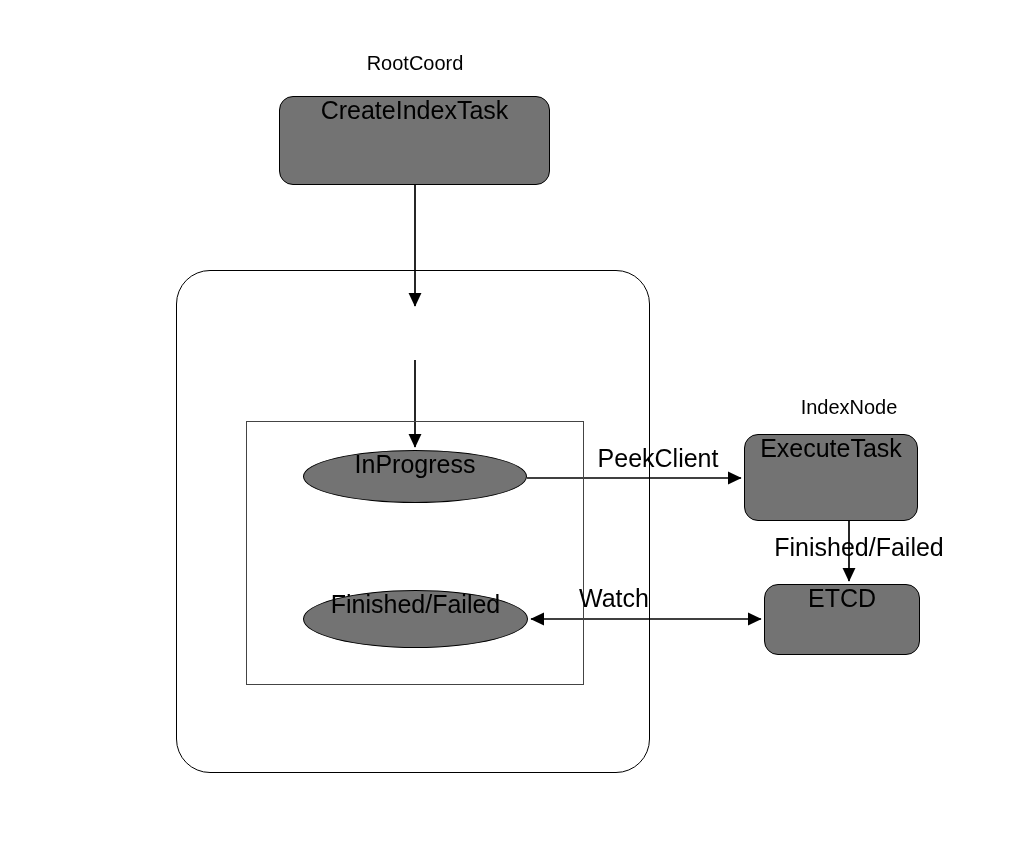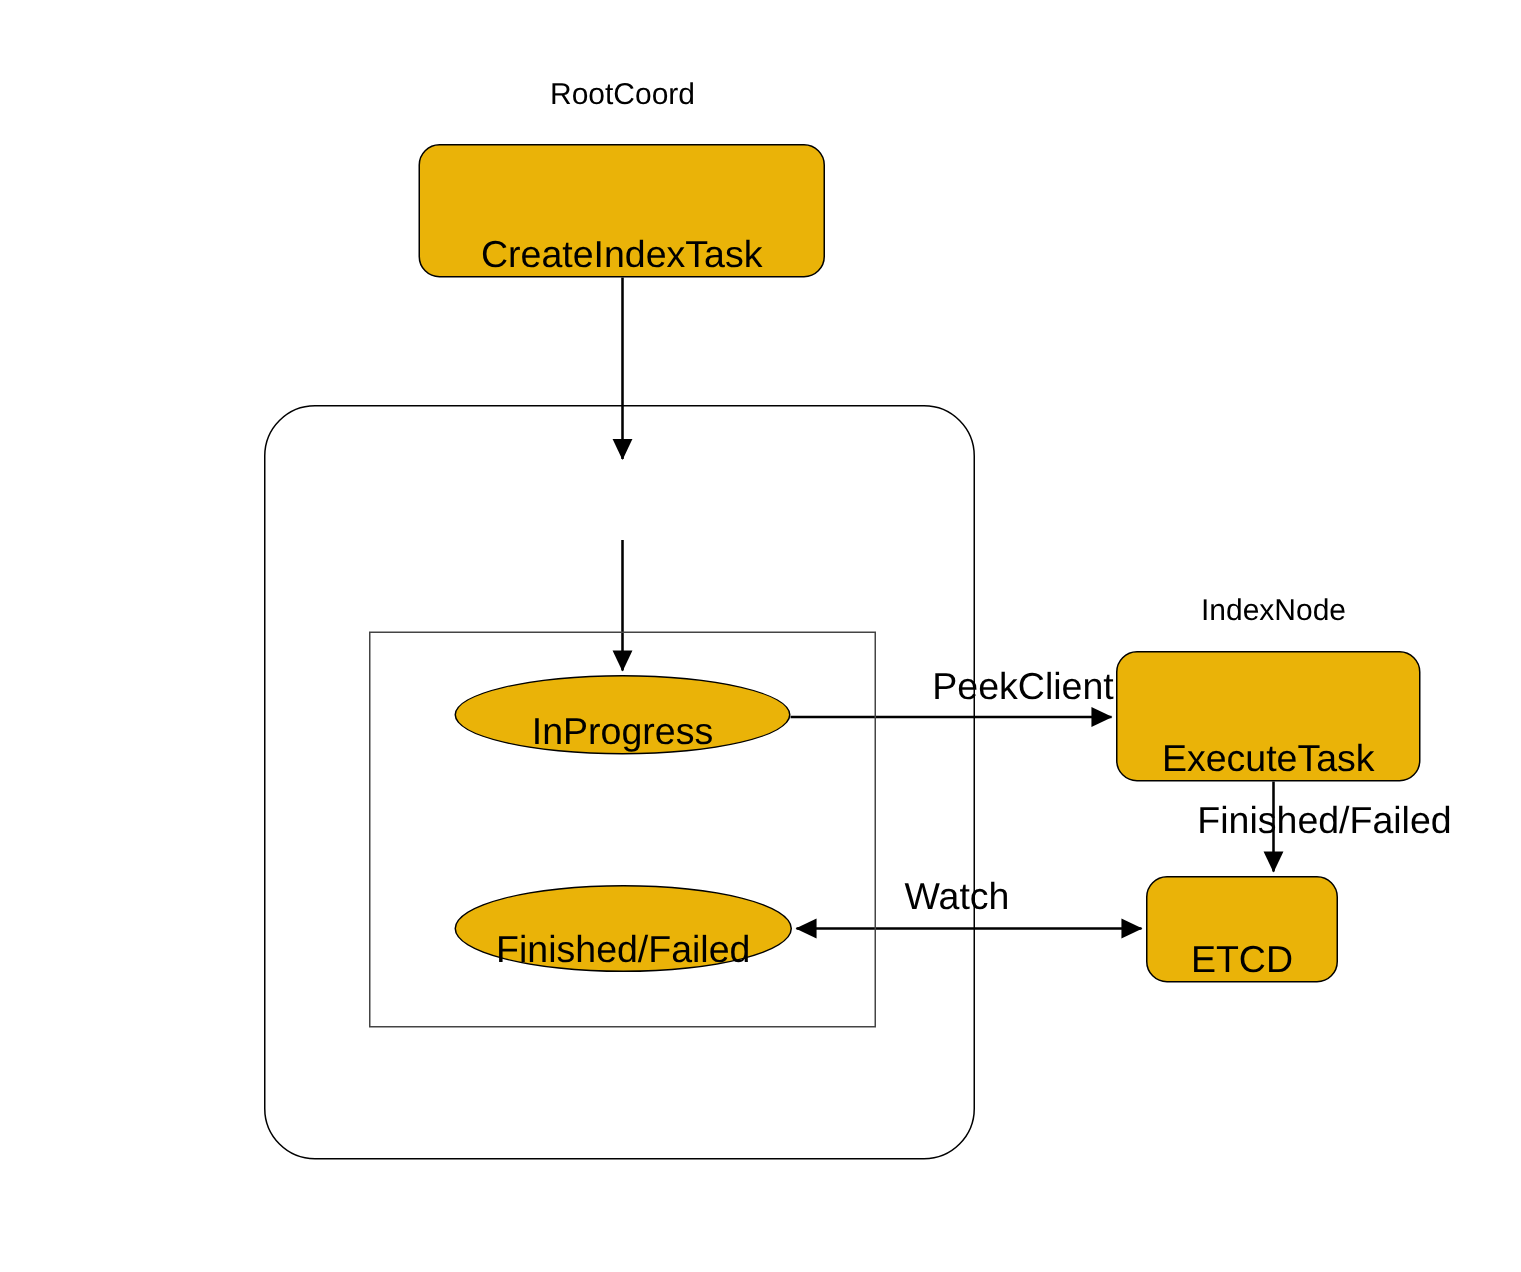--- a/index.html
+++ b/index.html
@@ -23,24 +23,24 @@
     position: absolute;
     left: 0;
     top: 0;
     width: 1014px;
     height: 848px;
   }
   .node {
     position: absolute;
     box-sizing: border-box;
     display: flex;
-    align-items: flex-end;
+    align-items: flex-start;
     justify-content: center;
     text-align: center;
-    background: #eab308;
+    background: #737373;
     border: 1.6px solid #000000;
     font-size: 25px;
     line-height: 1.1;
     color: #000000;
     white-space: nowrap;
   }
   .node.rounded-box {
     border-radius: 14px;
   }
   .node.ellipse {
@@ -72,21 +72,20 @@
     text-align: center;
   }
   .edge-label {
     position: absolute;
     font-size: 25px;
     line-height: 1.15;
     color: #000000;
     white-space: nowrap;
     background: transparent;
     text-align: center;
-    padding-left: 24px;
   }
 </style>
 </head>
 <body>
 
 <div id="diagram-root">
 
   <svg id="edge-layer" viewBox="0 0 1014 848">
     <defs>
       <marker id="arrow-end" viewBox="0 0 12 12" refX="10.5" refY="6" markerWidth="9" markerHeight="9" orient="auto-start-reverse">
@@ -124,25 +123,25 @@
 
 
   <div class="node ellipse" style="left:303px; top:450px; width:224px; height:53px;">
     <span>InProgress</span>
   </div>
 
   <div class="node ellipse" style="left:303px; top:590px; width:225px; height:58px;">
     <span>Finished/Failed</span>
   </div>
 
-  <div class="node rounded-box" style="left:744px; top:434px; width:203px; height:87px;">
+  <div class="node rounded-box" style="left:744px; top:434px; width:174px; height:87px;">
     <span>ExecuteTask</span>
   </div>
 
-  <div class="node rounded-box" style="left:764px; top:584px; width:128px; height:71px;">
+  <div class="node rounded-box" style="left:764px; top:584px; width:156px; height:71px;">
     <span>ETCD</span>
   </div>
 
   <div class="edge-label" style="left:583px; top:444px; width:150px;">PeekClient</div>
 
   <div class="edge-label" style="left:753px; top:533px; width:212px;">Finished/Failed</div>
 
   <div class="edge-label" style="left:564px; top:584px; width:100px;">Watch</div>
 
 </div>

